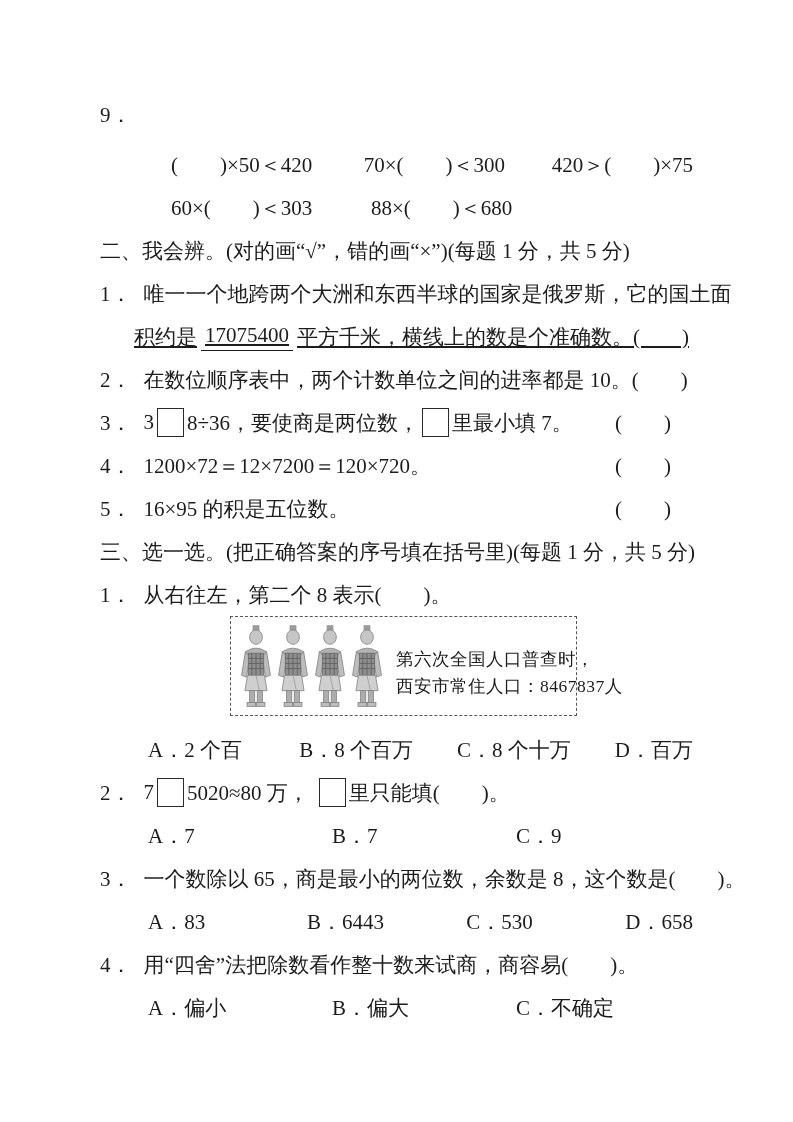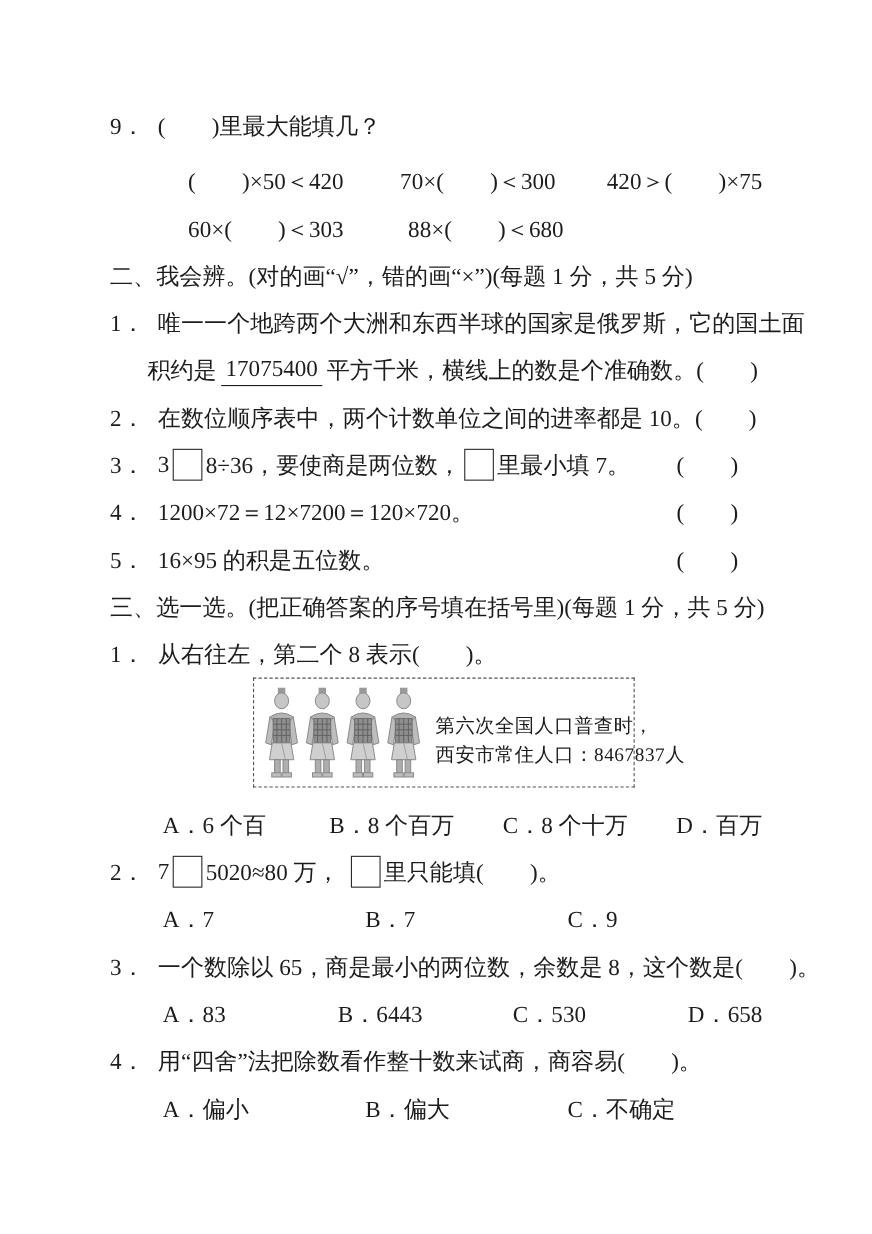--- a/index.html
+++ b/index.html
@@ -15,21 +15,21 @@
   }
   .content { padding:93px 100px 0 100px; }
 
   .line {
     display:flex;
     align-items:center;
     height:43px;
     white-space:nowrap;
   }
   .qnum { margin-right:12px; }
-  .indent { padding-left:34px; }
+  .indent { padding-left:34px;text-decoration:underline; }
 
   
   .expr-row .c1 { display:inline-block; width:200px; margin-left:71px; }
   .expr-row .c2 { display:inline-block; width:195px; }
   .expr-row .c3 { display:inline-block; flex:1; }
   .m-top7  { margin-top:7px; }
   .m-top12 { margin-top:12px; }
 
   
   .bracket { margin-left:auto; padding-right:22px; }
@@ -100,21 +100,20 @@
       <rect x="20.5" y="91" width="10" height="4.5" fill="#bdbdbd" stroke="#858585" stroke-width="1"></rect>
     </g>
   </defs>
 </svg>
 
 <div class="page">
   <div class="content">
 
     <div class="line">
       <span class="qnum">9．</span>
-      <span>(　　)里最大能填几？</span>
     </div>
     <div class="line expr-row m-top7">
       <span class="c1">(　　)×50＜420</span>
       <span class="c2">70×(　　)＜300</span>
       <span class="c3">420＞(　　)×75</span>
     </div>
     <div class="line expr-row">
       <span class="c1">60×(　　)＜303</span>
       <span class="c2">88×(　　)＜680</span>
     </div>
@@ -182,21 +181,21 @@
             <use href="#warrior-shape"></use>
           </svg>
       </div>
       <div class="caption">
         <div>第六次全国人口普查时，</div>
         <div>西安市常住人口：8467837人</div>
       </div>
     </div>
 
     <div class="line options m-top12">
-      <span class="opt">A．6 个百</span>
+      <span class="opt">A．2 个百</span>
       <span class="opt">B．8 个百万</span>
       <span class="opt">C．8 个十万</span>
       <span class="opt">D．百万</span>
     </div>
 
     <div class="line">
       <span class="qnum">2．</span>
       <span>7</span>
       <span class="sq"></span>
       <span>5020≈80 万，</span>

